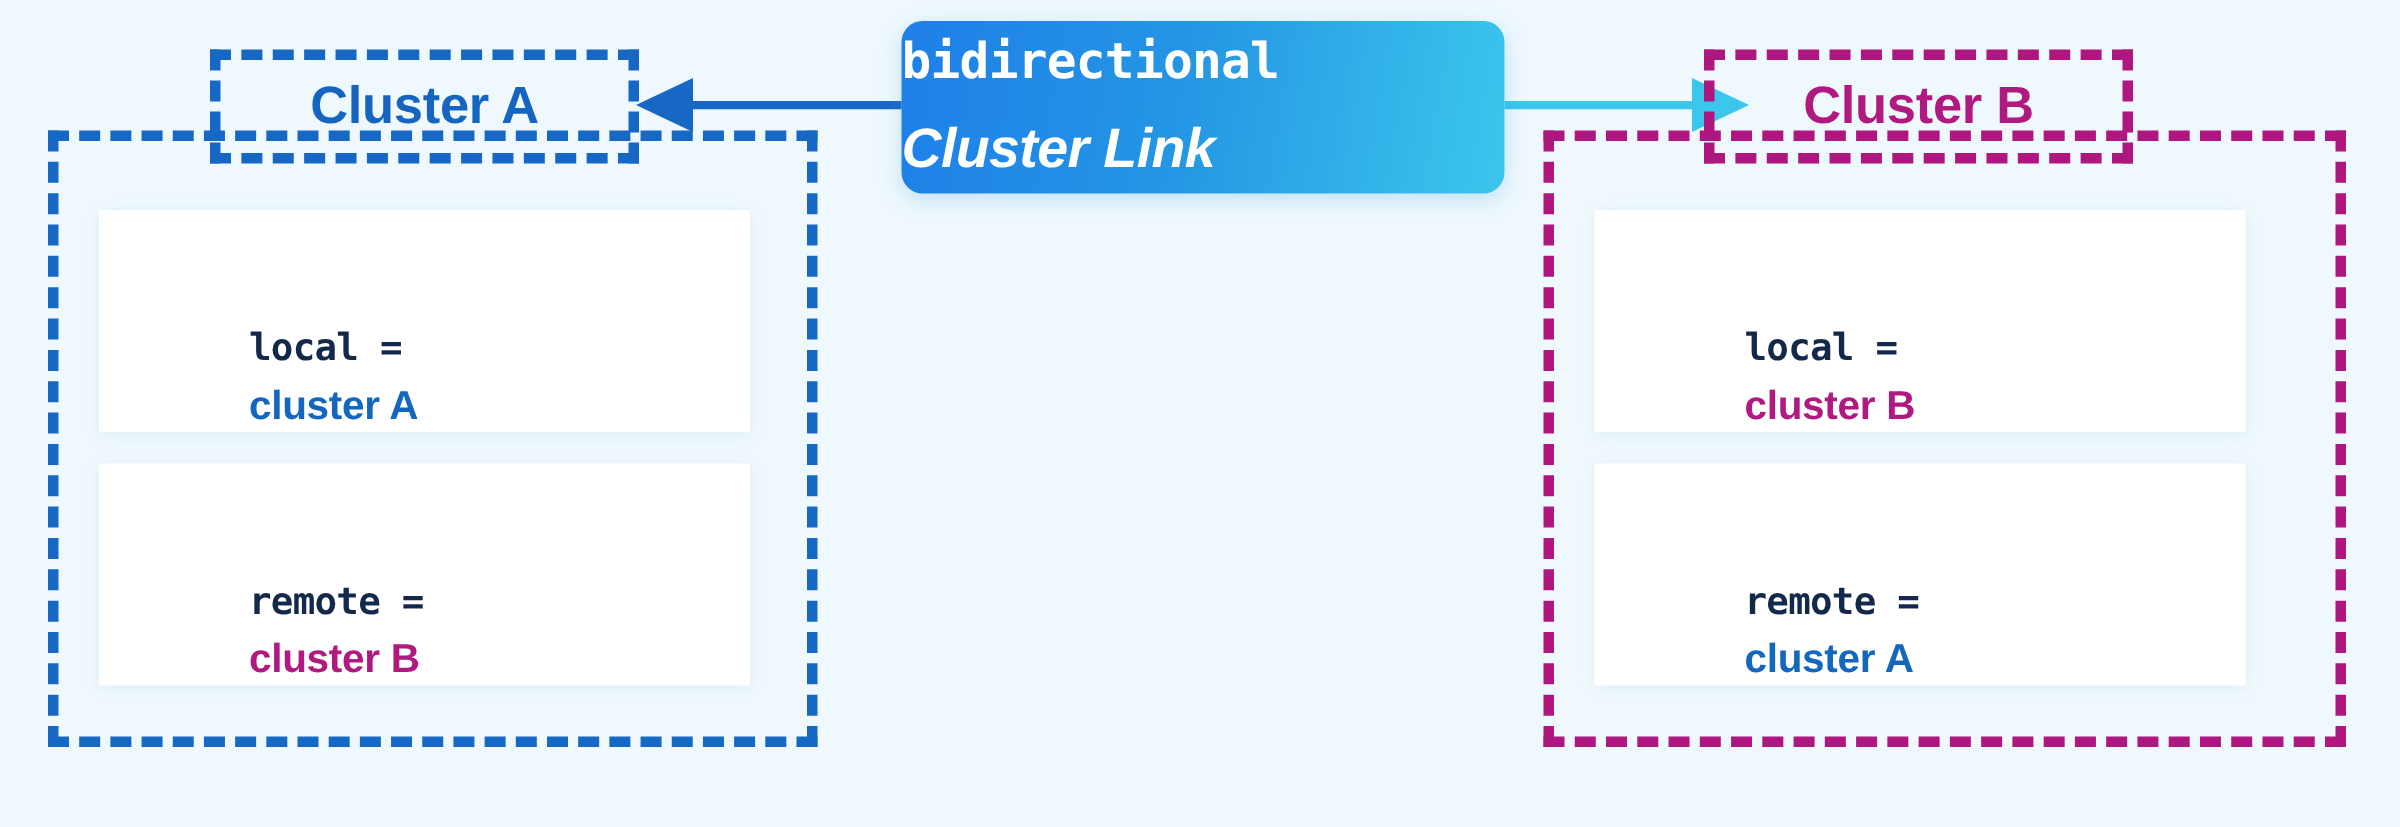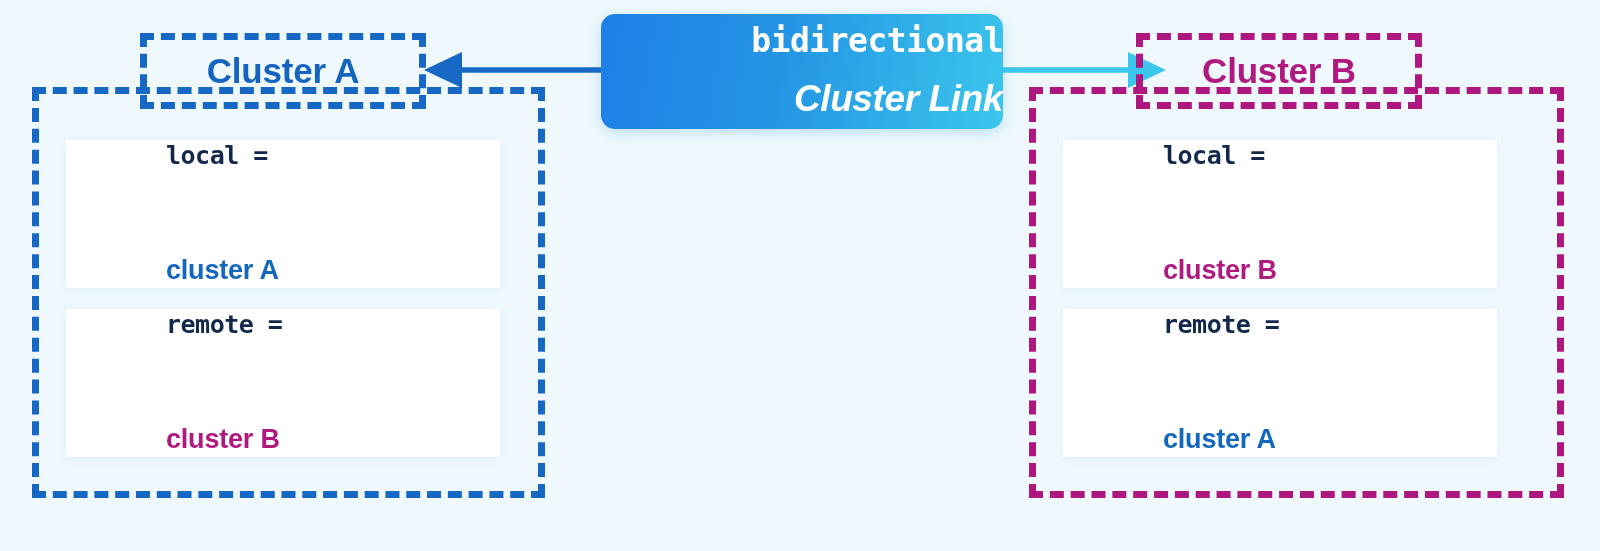--- a/index.html
+++ b/index.html
@@ -49,21 +49,21 @@
   .cluster-label-text.blue    { color: #1565c0; }
   .cluster-label-text.magenta { color: #b01a80; }
 
   
   .card {
     position: absolute;
     background: #ffffff;
     box-shadow: 0 2px 10px rgba(120,160,200,0.13);
     display: flex;
     flex-direction: column;
-    justify-content: space-between;
+    justify-content: flex-end;
     box-sizing: border-box;
     padding-left: 100px;
   }
   .card-key {
     font-family: "DejaVu Sans Mono", "Liberation Mono", monospace;
     font-size: 25px;
     font-weight: 700;
     color: #13294b;
     line-height: 1.25;
     letter-spacing: -0.5px;
@@ -83,21 +83,21 @@
     position: absolute;
     left: 601px;
     top: 14px;
     width: 402px;
     height: 115px;
     border-radius: 14px;
     background: linear-gradient(100deg, #1e7fe8 0%, #2495e4 45%, #3bc6ec 100%);
     box-shadow: 0 4px 14px rgba(60,150,220,0.25);
     display: flex;
     flex-direction: column;
-    align-items: flex-end;
+    align-items: flex-start;
     justify-content: center;
     z-index: 6;
   }
   .badge-line1 {
     font-family: "DejaVu Sans Mono", "Liberation Mono", monospace;
     font-size: 33px;
     font-weight: 700;
     color: #ffffff;
     letter-spacing: -0.5px;
     line-height: 1.15;

